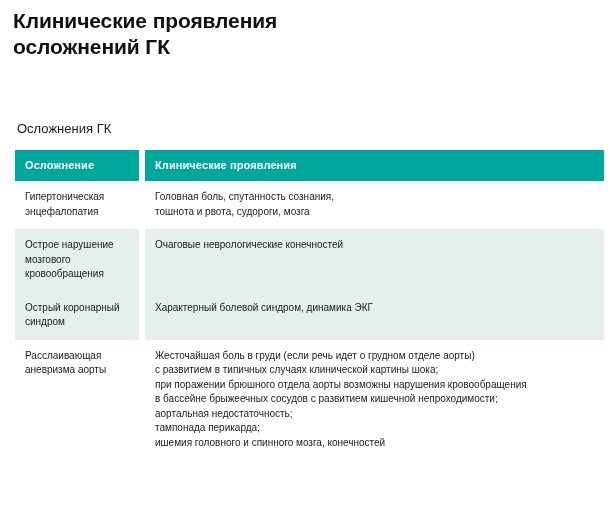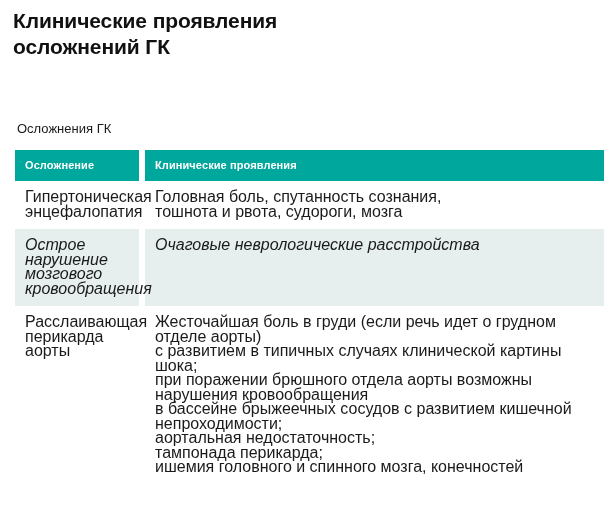--- a/index.html
+++ b/index.html
@@ -78,35 +78,34 @@
     line-height: 13px;
     letter-spacing: 0.1px;
     margin-left: 27px;
   }
   .data-table thead th.spacer {
     background: #ffffff;
     padding: 0;
   }
 
   .data-table tbody td {
-    font-size: 16px;
+    font-size: 10px;
     line-height: 14.5px;
     color: #1a1a1a;
     vertical-align: top;
     padding: 9px 10px 10px 10px;
     background: #ffffff;
   }
   .data-table tbody td.spacer {
     background: #ffffff !important;
     padding: 0;
   }
 
   .data-table tbody tr.shaded td {
     background: #e6eeee;
-    font-style: italic;
   }
 
   .cell-text {
     display: block;
     white-space: pre-line;
   }
 
   .col-term { padding-left: 12px; }
 </style>
 </head>
@@ -146,27 +145,37 @@
           </td>
         </tr>
         <tr class="shaded">
           <td class="col-term">
             <span class="cell-text">Острое нарушение
 мозгового
 кровообращения</span>
           </td>
           <td class="spacer"></td>
           <td>
-            <span class="cell-text">Очаговые неврологические расстройства</span>
+            <span class="cell-text">Очаговые неврологические конечностей</span>
+          </td>
+        </tr>
+        <tr class="shaded">
+          <td class="col-term">
+            <span class="cell-text">Острый коронарный
+синдром</span>
+          </td>
+          <td class="spacer"></td>
+          <td>
+            <span class="cell-text">Характерный болевой синдром, динамика ЭКГ</span>
           </td>
         </tr>
         <tr>
           <td class="col-term">
             <span class="cell-text">Расслаивающая
-перикарда аорты</span>
+аневризма аорты</span>
           </td>
           <td class="spacer"></td>
           <td>
             <span class="cell-text">Жесточайшая боль в груди (если речь идет о грудном отделе аорты)
 с развитием в типичных случаях клинической картины шока;
 при поражении брюшного отдела аорты возможны нарушения кровообращения
 в бассейне брыжеечных сосудов с развитием кишечной непроходимости;
 аортальная недостаточность;
 тампонада перикарда;
 ишемия головного и спинного мозга, конечностей</span>

